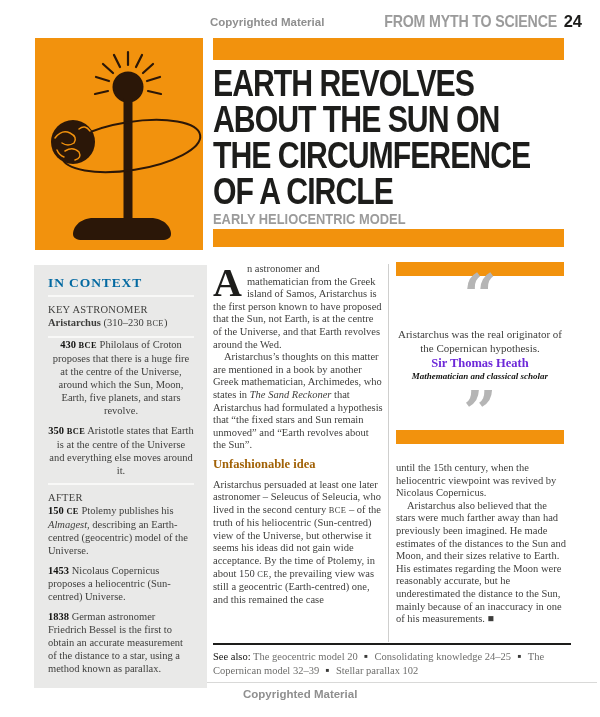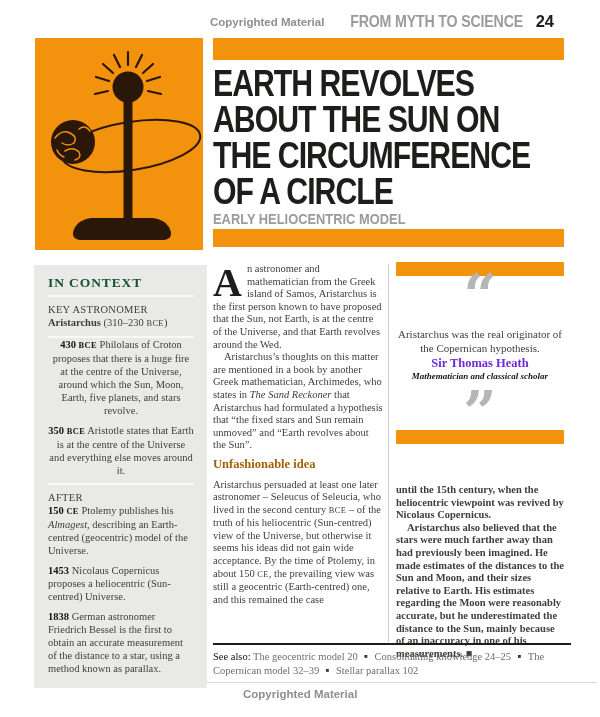--- a/index.html
+++ b/index.html
@@ -13,21 +13,21 @@
   body{
     width:600px;height:717px;position:relative;background:#ffffff;overflow:hidden;
     font-family:"Liberation Serif", serif;color:var(--body);
   }
   .abs{position:absolute;}
   
   .cr{
     font-family:"Liberation Sans",sans-serif;font-size:11.5px;font-weight:700;color:#8F8F8F;
   }
   #cr-top{top:16px;left:210px;}
-  #header-right{top:12px;right:46px;display:flex;align-items:baseline;gap:13px;}
+  #header-right{top:12px;right:18px;display:flex;align-items:baseline;gap:7px;}
   .section-title{
     font-family:"Liberation Sans",sans-serif;font-weight:700;font-size:16.5px;color:#9B9B9B;
     transform:scaleX(0.86);transform-origin:right;white-space:nowrap;letter-spacing:-0.2px;
   }
   .page-num{font-family:"Liberation Sans",sans-serif;font-weight:700;font-size:16.5px;color:var(--ink);}
   .bar{position:absolute;background:var(--orange);}
   #bar-header{left:213px;top:38px;width:351px;height:22px;}
   #bar-title-bottom{left:213px;top:229px;width:351px;height:18px;}
   #bar-quote-top{left:396px;top:262px;width:168px;height:14px;}
   #bar-quote-bottom{left:396px;top:430px;width:168px;height:14px;}
@@ -41,30 +41,30 @@
   }
   #subtitle{
     left:213px;top:211px;font-family:"Liberation Sans",sans-serif;font-weight:700;font-size:14px;
     color:#9B9B9B;transform:scaleX(0.92);transform-origin:left;white-space:nowrap;letter-spacing:0;
   }
   
   #sidebar{
     left:34px;top:265px;width:173px;height:423px;background:#E9E9E8;box-sizing:border-box;
     padding:9px 13px 10px 14px;font-size:10.5px;line-height:13px;color:var(--body);
   }
-  .sb-heading{font-size:13.5px;font-weight:700;color:#14532d;letter-spacing:0.9px;margin:2px 0 0;}
+  .sb-heading{font-size:13.5px;font-weight:700;color:#0369a1;letter-spacing:0.9px;margin:2px 0 0;}
   .sb-rule{height:2px;background:#F8F8F7;margin:6px 0;}
   .sb-label{letter-spacing:0.3px;}
   .sb-item{margin-top:7px;}
   .sb-year{font-weight:700;color:#141412;}
   .sc{font-size:0.8em;letter-spacing:0.4px;}
   
   .col{position:absolute;width:170px;font-size:10.5px;line-height:12.6px;color:var(--body);}
   #col1{left:213px;top:263px;}
-  #col2{left:396px;top:484px;font-weight:bold;}
+  #col2{left:396px;top:462px;}
   .para{margin:0;}
   .para.indent{text-indent:11px;}
   .dropcap{
     float:left;font-weight:700;font-size:40px;line-height:33px;color:var(--ink);
     padding:3px 5px 0 0;
   }
   .subhead{font-size:12.5px;font-weight:700;color:#a16207;margin:6px 0 8px;}
   #colrule{left:388px;top:264px;width:1px;height:378px;background:#CFCFCE;}
   
   #quote{left:396px;top:277px;width:168px;text-align:center;color:var(--body);}

